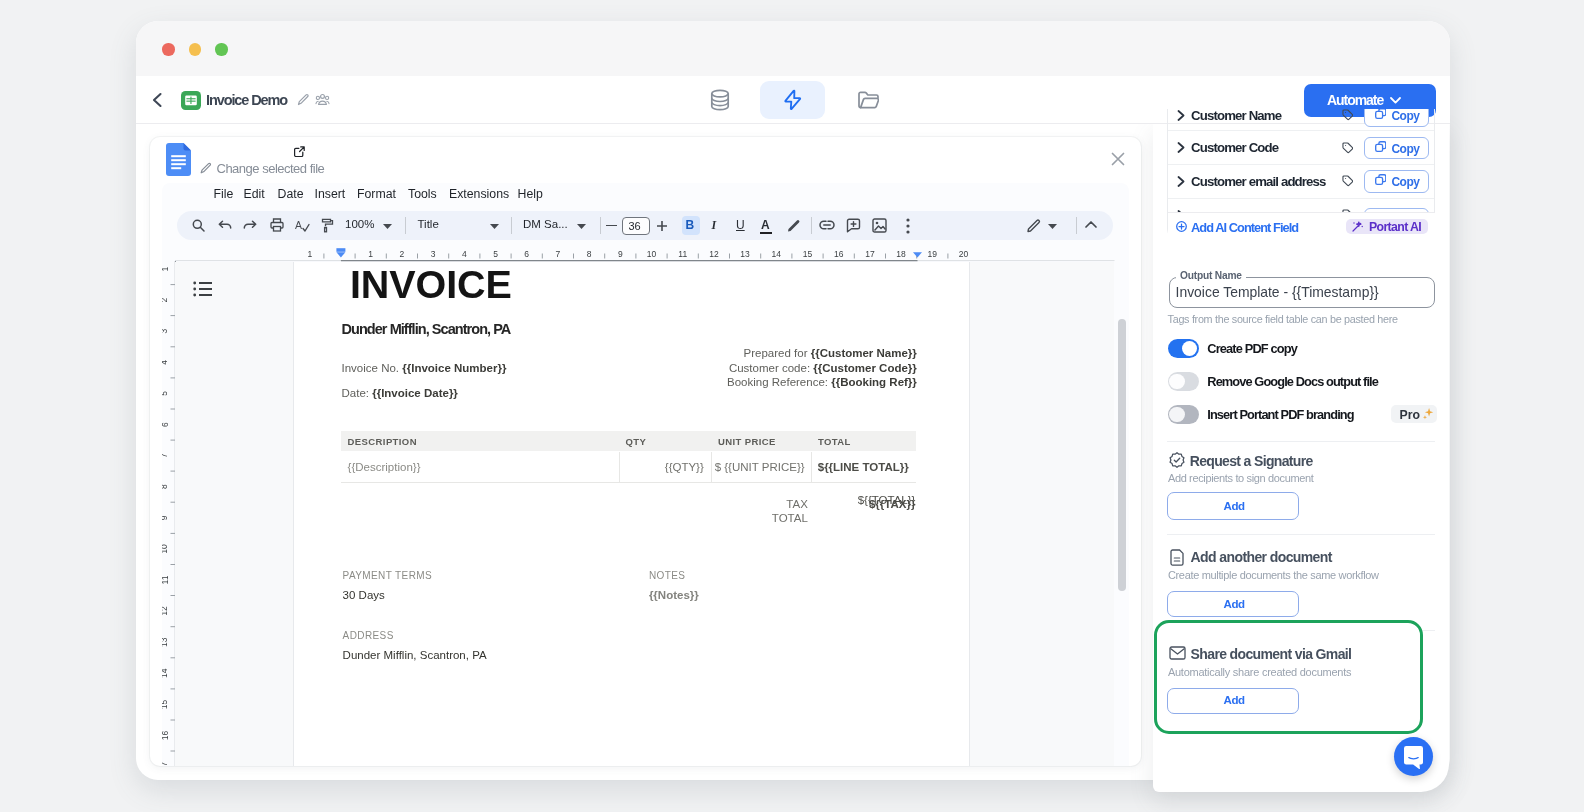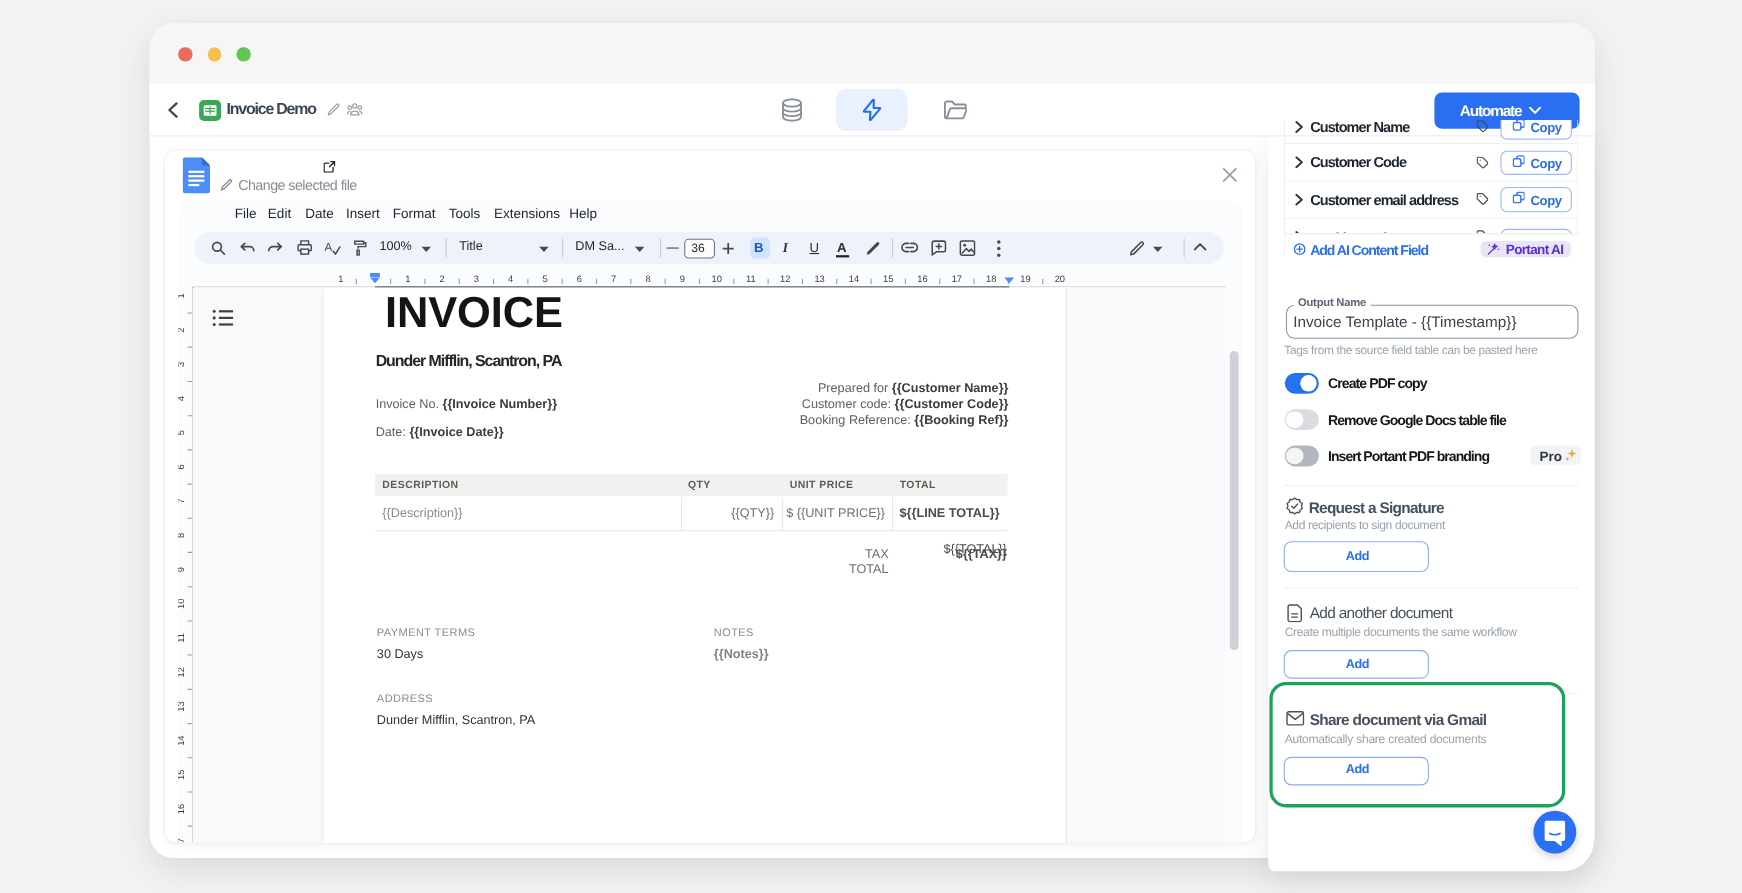--- a/index.html
+++ b/index.html
@@ -399,21 +399,21 @@
 <div class="a" style="left:1168.6px;top:276.5px;width:266.7px;height:31px;border:1.1px solid #8d949e;border-radius:8px;box-sizing:border-box;"></div>
 <div class="txt" style="left:1176px;top:270.2px;font-size:10.2px;font-weight:bold;color:#5a6372;background:#fff;padding:0 4px;letter-spacing:-0.2px;">Output Name</div>
 <div class="txt" style="left:1175.6px;top:284px;font-size:13.9px;color:#3b424d;">Invoice Template - {{Timestamp}}</div>
 <div class="txt" style="left:1167.6px;top:312.6px;font-size:10.8px;color:#98a2ae;letter-spacing:-0.3px;">Tags from the source field table can be pasted here</div>
 
 <div class="a" style="left:1167.5px;top:338.9px;width:31.5px;height:19.2px;border-radius:9.6px;background:#2372f0;"></div>
 <div class="a" style="left:1181.6px;top:340.8px;width:15.4px;height:15.4px;border-radius:50%;background:#fff;"></div>
 <div class="txt" style="left:1207.3px;top:341px;font-size:12.8px;font-weight:bold;color:#14171c;letter-spacing:-0.85px;">Create PDF copy</div>
 <div class="a" style="left:1167.5px;top:371.6px;width:31.5px;height:19.2px;border-radius:9.6px;background:#d9dce1;"></div>
 <div class="a" style="left:1169.4px;top:373.5px;width:15.4px;height:15.4px;border-radius:50%;background:#fdfdfe;"></div>
-<div class="txt" style="left:1207.3px;top:373.8px;font-size:12.8px;font-weight:bold;color:#14171c;letter-spacing:-0.9px;">Remove Google Docs table file</div>
+<div class="txt" style="left:1207.3px;top:373.8px;font-size:12.8px;font-weight:bold;color:#14171c;letter-spacing:-0.9px;">Remove Google Docs output file</div>
 <div class="a" style="left:1167.5px;top:404.9px;width:31.5px;height:19.2px;border-radius:9.6px;background:#b2b6bf;"></div>
 <div class="a" style="left:1169.4px;top:406.8px;width:15.4px;height:15.4px;border-radius:50%;background:#f4f5f7;"></div>
 <div class="txt" style="left:1207.3px;top:407.2px;font-size:12.8px;font-weight:bold;color:#14171c;letter-spacing:-0.9px;">Insert Portant PDF branding</div>
 <div class="a" style="left:1391.4px;top:404.8px;width:45.5px;height:18px;background:#f1f3f5;border-radius:5px;"></div>
 <div class="txt" style="left:1399.5px;top:407.5px;font-size:12.3px;font-weight:bold;color:#2e343d;">Pro</div>
 <svg class="a" style="left:1421.5px;top:407.3px" width="13" height="13" viewBox="0 0 14 14">
     <path d="M7.6 1.2 l1.1 3.4 3.4 1.1 -3.4 1.1 -1.1 3.4 -1.1 -3.4 -3.4 -1.1 3.4 -1.1 Z" fill="#eda73c"></path>
     <path d="M3.2 8.8 l.55 1.65 1.65 .55 -1.65 .55 -.55 1.65 -.55 -1.65 -1.65 -.55 1.65 -.55 Z" fill="#eda73c"></path>
   </svg>
 
@@ -427,21 +427,21 @@
 <div class="txt" style="left:1167.9px;top:472.3px;font-size:11px;color:#9aa3af;letter-spacing:-0.35px;">Add recipients to sign document</div>
 <div class="a" style="left:1167.2px;top:492.4px;width:131.6px;height:27.6px;border:1.2px solid #8eabea;border-radius:7px;box-sizing:border-box;background:#fff;"></div>
 <div class="txt" style="left:1223.5px;top:500.1px;font-size:11.5px;font-weight:bold;color:#2a6ff1;letter-spacing:-0.4px;">Add</div>
 
 <div class="a" style="left:1167.2px;top:534px;width:268px;height:1px;background:#edeff2;"></div>
 
 <svg class="a" style="left:1169.5px;top:548.6px" width="15" height="17" viewBox="0 0 15 17">
     <path d="M2.6 1 h7 L13 4.4 V14.5 a1.6 1.6 0 0 1 -1.6 1.6 H2.6 A1.6 1.6 0 0 1 1 14.5 V2.6 A1.6 1.6 0 0 1 2.6 1 Z" fill="none" stroke="#49525f" stroke-width="1.3" stroke-linejoin="round"></path>
     <path d="M4.3 9 h5.4 M4.3 12 h5.4" stroke="#49525f" stroke-width="1.2" stroke-linecap="round"></path>
   </svg>
-<div class="txt" style="left:1190.6px;top:549.1px;font-size:14px;font-weight:normal;color:#46505e;letter-spacing:-0.6px;">Add another document</div>
+<div class="txt" style="left:1190.6px;top:549.1px;font-size:14px;font-weight:bold;color:#46505e;letter-spacing:-0.6px;">Add another document</div>
 <div class="txt" style="left:1167.9px;top:569.1px;font-size:11px;color:#9aa3af;letter-spacing:-0.33px;">Create multiple documents the same workflow</div>
 <div class="a" style="left:1167.2px;top:590.8px;width:131.6px;height:26.7px;border:1.2px solid #8eabea;border-radius:7px;box-sizing:border-box;background:#fff;"></div>
 <div class="txt" style="left:1223.5px;top:597.7px;font-size:11.5px;font-weight:bold;color:#2a6ff1;letter-spacing:-0.4px;">Add</div>
 
 <div class="a" style="left:1167.2px;top:630.3px;width:268px;height:1px;background:#edeff2;"></div>
 
 <div class="a" style="left:1153.5px;top:619.6px;width:269.1px;height:114.8px;border:3.2px solid #1ca35b;border-radius:15px;box-sizing:border-box;background:#fff;"></div>
 
 <svg class="a" style="left:1169px;top:646.4px" width="17" height="14" viewBox="0 0 17 14">
     <rect x="1" y="1" width="15" height="12" rx="1.6" fill="none" stroke="#49525f" stroke-width="1.3"></rect>

